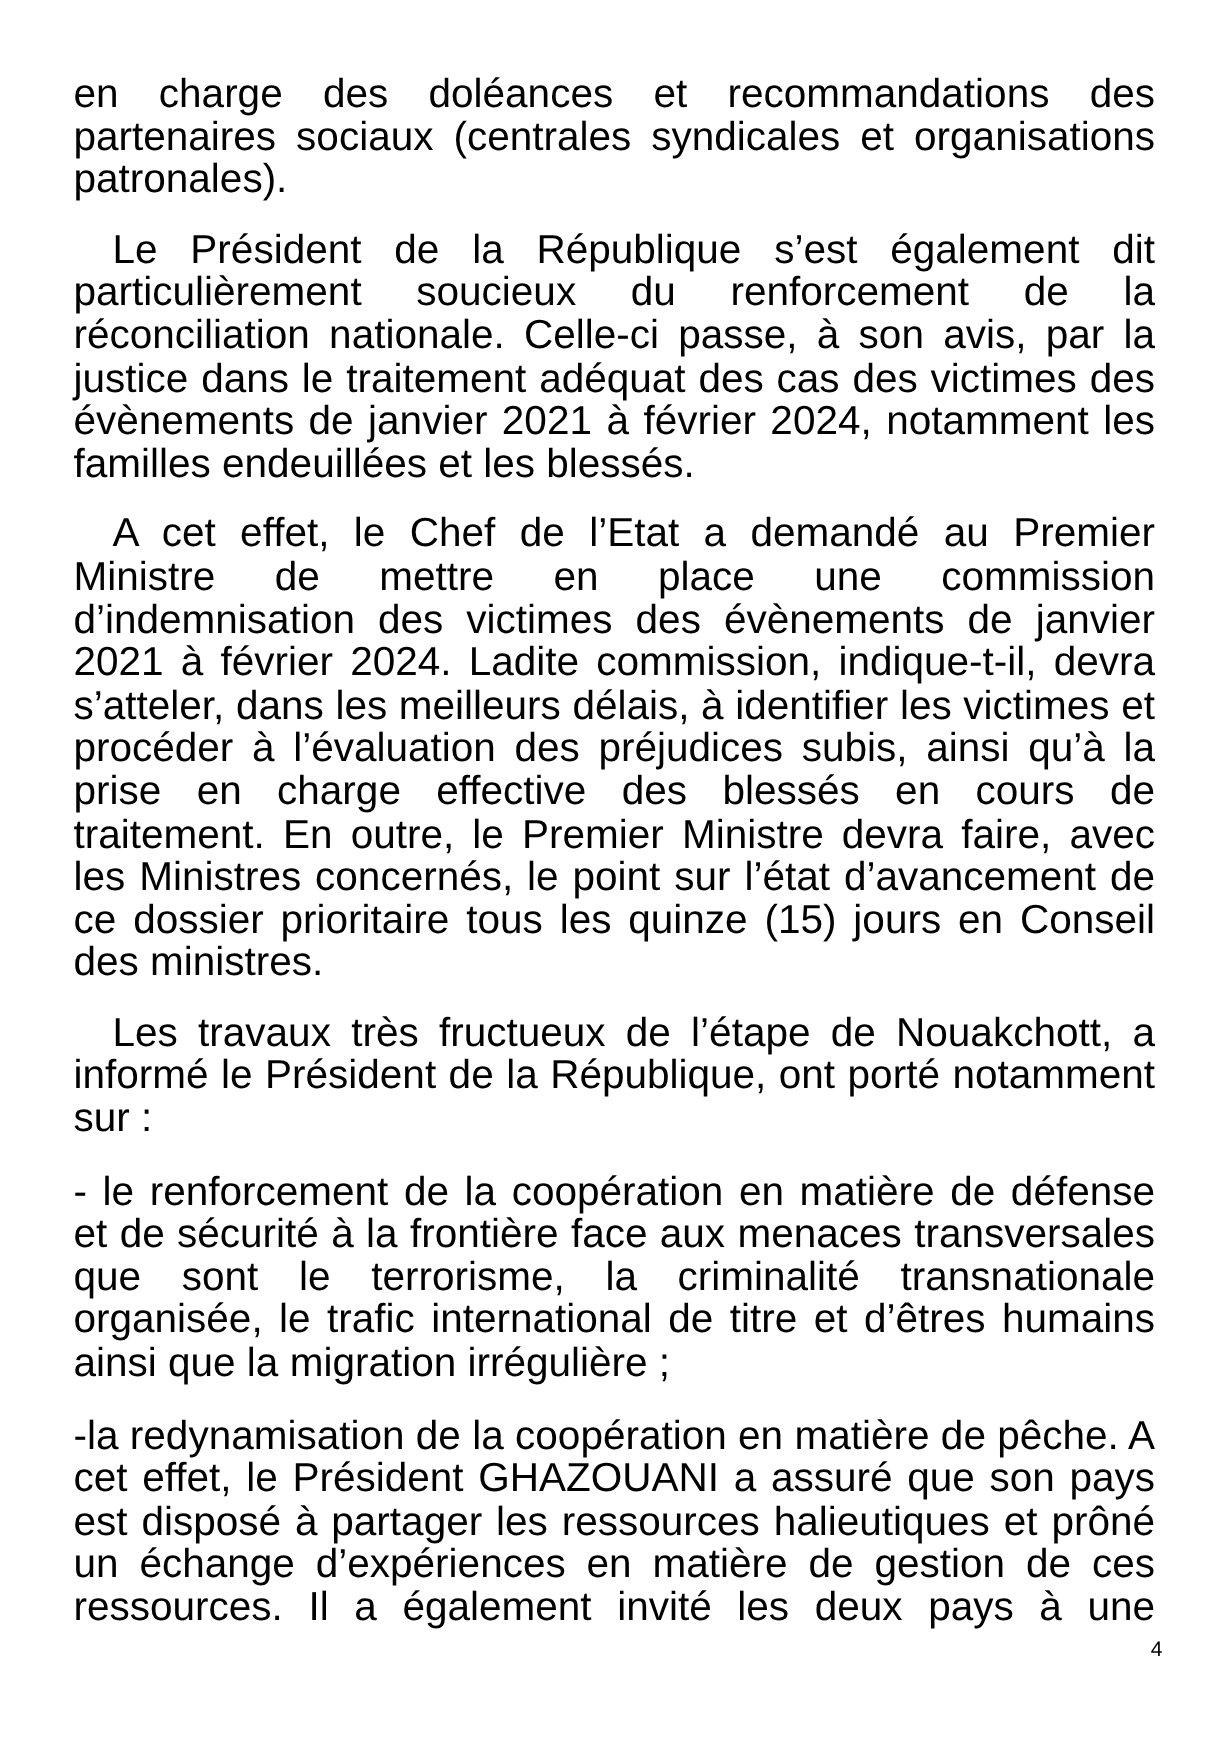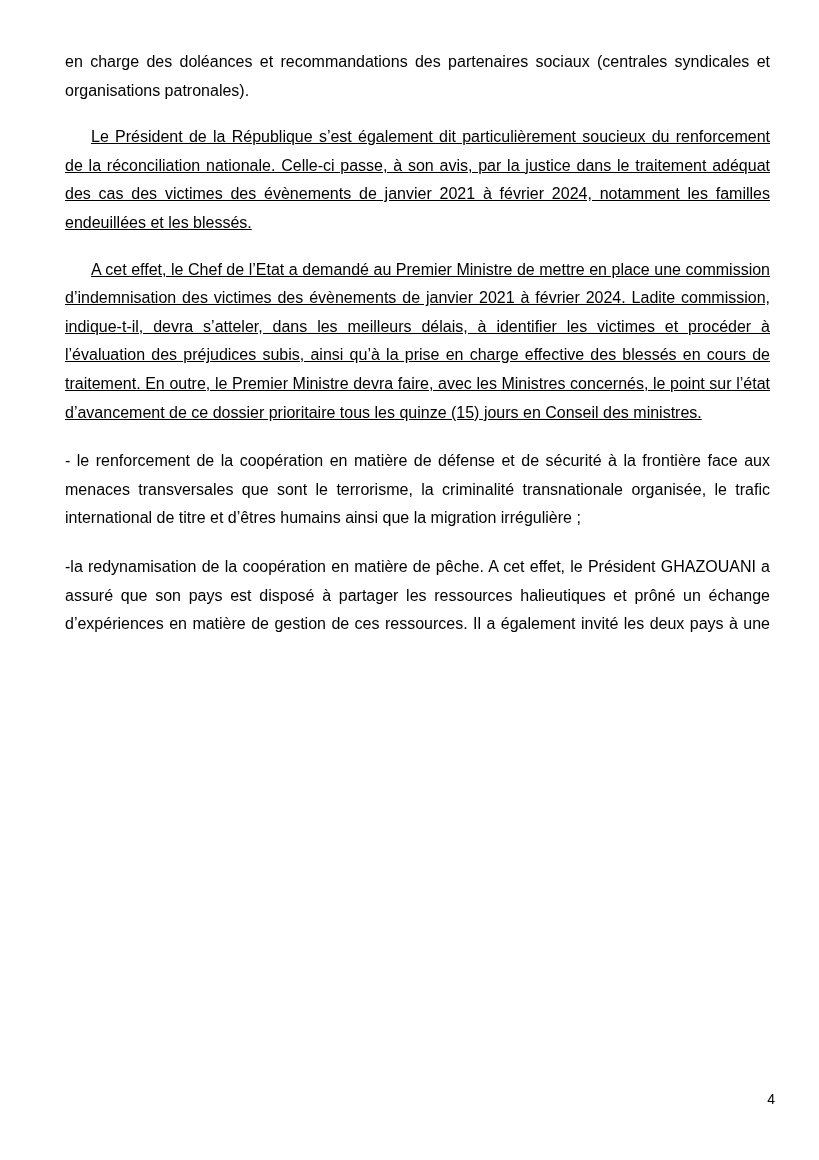--- a/index.html
+++ b/index.html
@@ -20,40 +20,39 @@
     overflow: hidden;
     box-sizing: border-box;
   }
   .content {
     position: absolute;
     left: 49px;
     top: 48px;
     width: 721px;
   }
   .para {
-    font-size: 16px;
+    font-size: 27px;
     line-height: 28.6px;
     text-align: justify;
     text-justify: inter-word;
-    margin: 0 0 0 16px;
+    margin: 0 0 0 0;
     letter-spacing: 0.0px;
     word-spacing: 0px;
     -webkit-hyphens: none;
     hyphens: none;
   }
   
   .para.cut {
     text-align-last: justify;
   }
   .para.indent {
     text-indent: 26px;
   }
   .gap-para {
     margin-top: 18px;
-    text-decoration: underline;
   }
   .gap-para-lg {
     margin-top: 20px;
   }
   .page-number {
     position: absolute;
     left: 0;
     top: 1091px;
     width: 775px;
     text-align: right;
@@ -69,20 +68,21 @@
   <div class="content">
 
     <p class="para">en charge des doléances et recommandations des partenaires sociaux (centrales syndicales et organisations patronales).</p>
 
     <p class="para indent gap-para">Le Président de la République s’est également dit particulièrement soucieux du renforcement de la réconciliation nationale. Celle-ci passe, à son avis, par la justice dans le traitement adéquat des cas des victimes des évènements de janvier 2021 à février 2024, notamment les familles endeuillées et les blessés.</p>
 
     <p class="para indent gap-para">A cet effet, le Chef de l’Etat a demandé au Premier Ministre de mettre en place une commission d’indemnisation des victimes des évènements de janvier 2021 à février 2024. Ladite commission, indique-t-il, devra s’atteler, dans les meilleurs délais, à identifier les victimes et procéder à l’évaluation des préjudices subis, ainsi qu’à la prise en charge effective des blessés en cours de traitement. En outre, le Premier Ministre devra faire, avec les Ministres concernés, le point sur l’état d’avancement de ce dossier prioritaire tous les quinze (15) jours en Conseil des ministres.</p>
 
 
 
+    <p class="para indent gap-para">Les travaux très fructueux de l’étape de Nouakchott, a informé le Président de la République, ont porté notamment sur :</p>
 
     <p class="para gap-para-lg">- le renforcement de la coopération en matière de défense et de sécurité à la frontière face aux menaces transversales que sont le terrorisme, la criminalité transnationale organisée, le trafic international de titre et d’êtres humains ainsi que la migration irrégulière ;</p>
 
     <p class="para cut gap-para-lg">-la redynamisation de la coopération en matière de pêche. A cet effet, le Président GHAZOUANI a assuré que son pays est disposé à partager les ressources halieutiques et prôné un échange d’expériences en matière de gestion de ces ressources. Il a également invité les deux pays à une</p>
 
   </div>
 
   <div class="page-number">4</div>
 </div>
 

